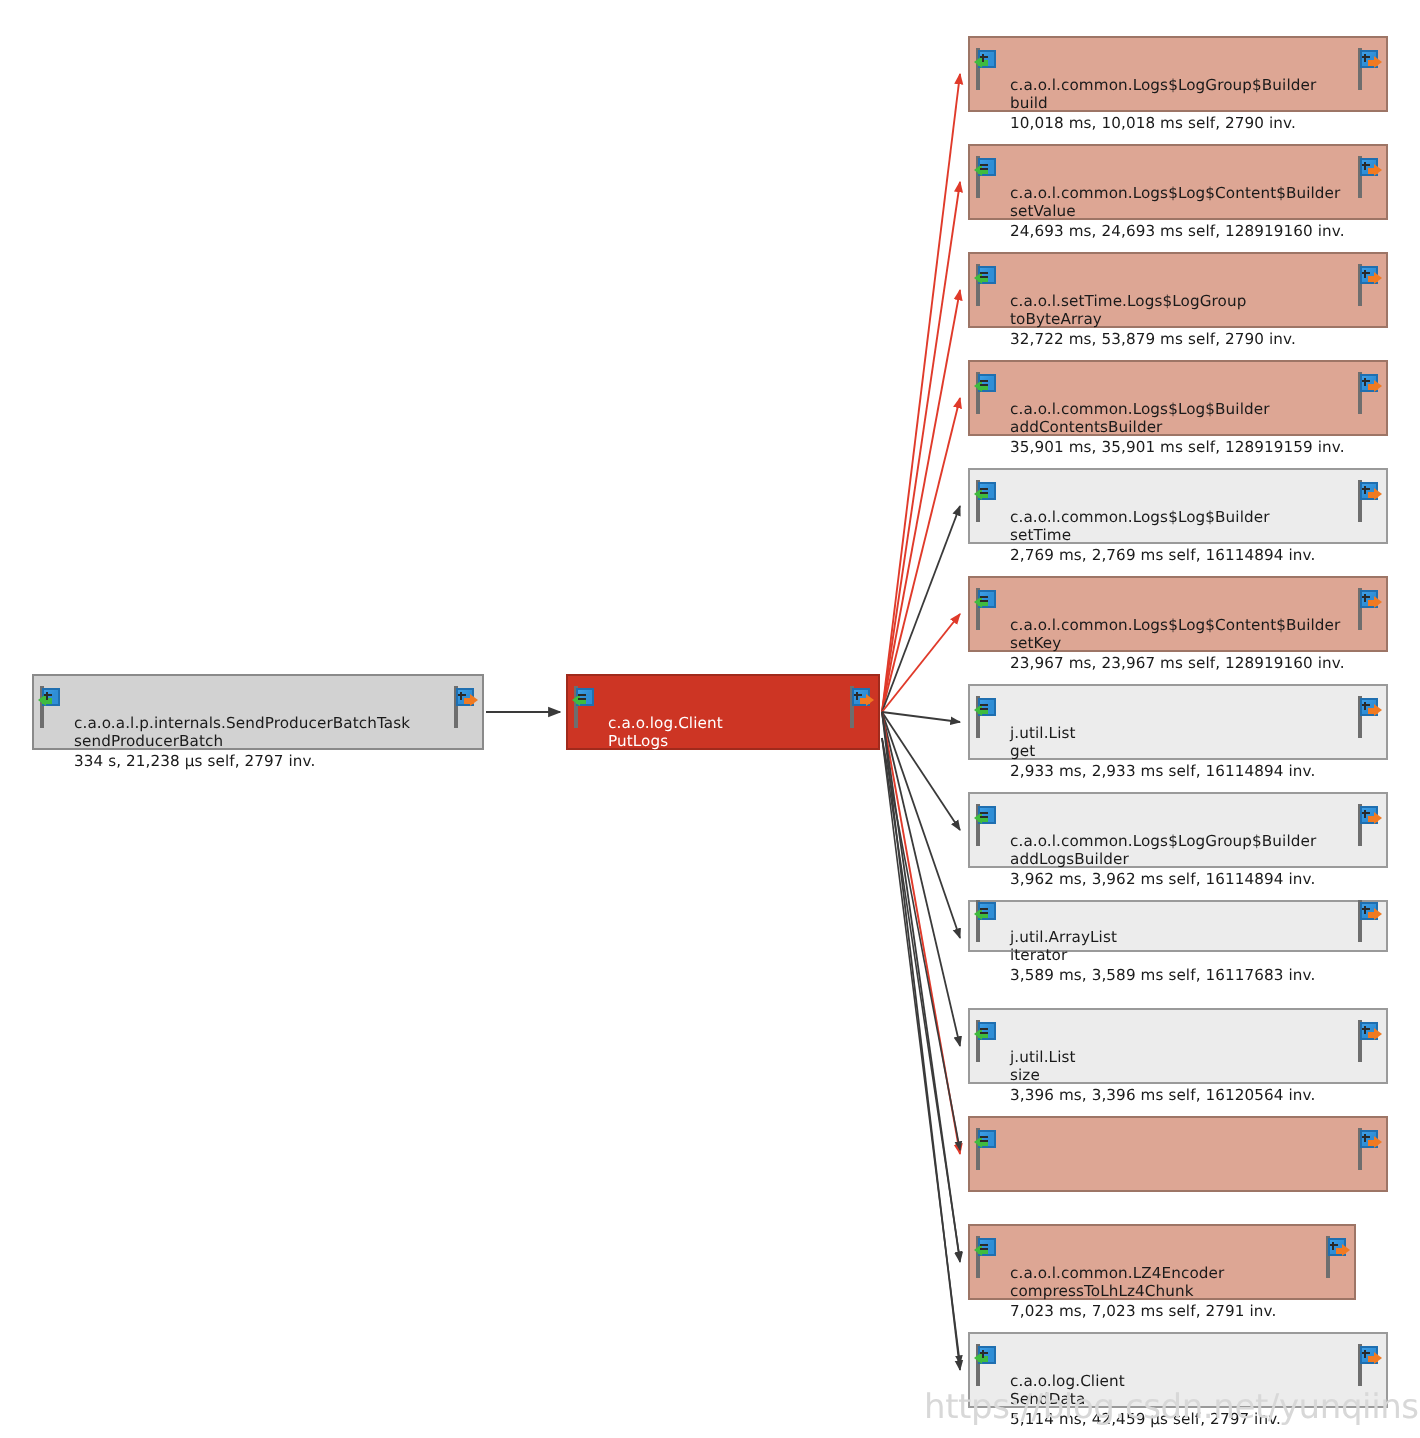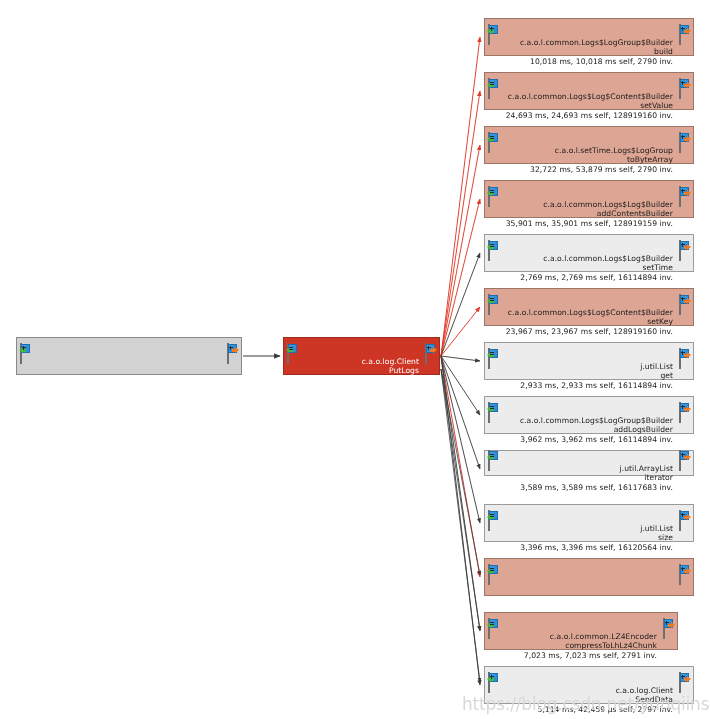--- a/index.html
+++ b/index.html
@@ -51,21 +51,21 @@
   .node.hot {
     background: #d2d2d2;
     border-color: #8a8a8a;
   }
   .node.root {
     background: #cd3524;
     border-color: #a02a1c;
   }
 
   .node-label {
-    text-align: right;
+    text-align: left;
     line-height: 1.18;
     color: #1a1a1a;
     font-size: 7.6px;
     letter-spacing: 0.05px;
     width: 100%;
     margin-top: 32px;
   }
   .node.root .node-label {
     color: #ffffff;
   }
@@ -228,20 +228,25 @@
         <path d="M 441 369 L 480 630" stroke="#3a3a3a" stroke-width="0.8" fill="none" marker-end="url(#arrow-cool)"></path>
         <path d="M 441 369 L 480 682" stroke="#3a3a3a" stroke-width="0.8" fill="none" marker-end="url(#arrow-cool)"></path>
       </g>
   </svg>
 
   <div class="node hot" id="caller-node" style="left:16px; top:337px; width:226px; height:38px;">
     <div class="corner left">
       <span class="chip in"></span>
       <span class="chip-bot plus"></span>
     </div>
+    <div class="node-label">
+      <span class="l1">c.a.o.a.l.p.internals.SendProducerBatchTask</span>
+      <span class="l2">sendProducerBatch</span>
+      <span class="l3">334 s, 21,238 µs self, 2797 inv.</span>
+    </div>
     <div class="corner right">
       <span class="chip out"></span>
       <span class="chip-bot plus"></span>
     </div>
   </div>
 
   <div class="node root" id="focus-node" style="left:283px; top:337px; width:157px; height:38px;">
     <div class="corner left">
       <span class="chip in"></span>
       <span class="chip-bot"></span>

